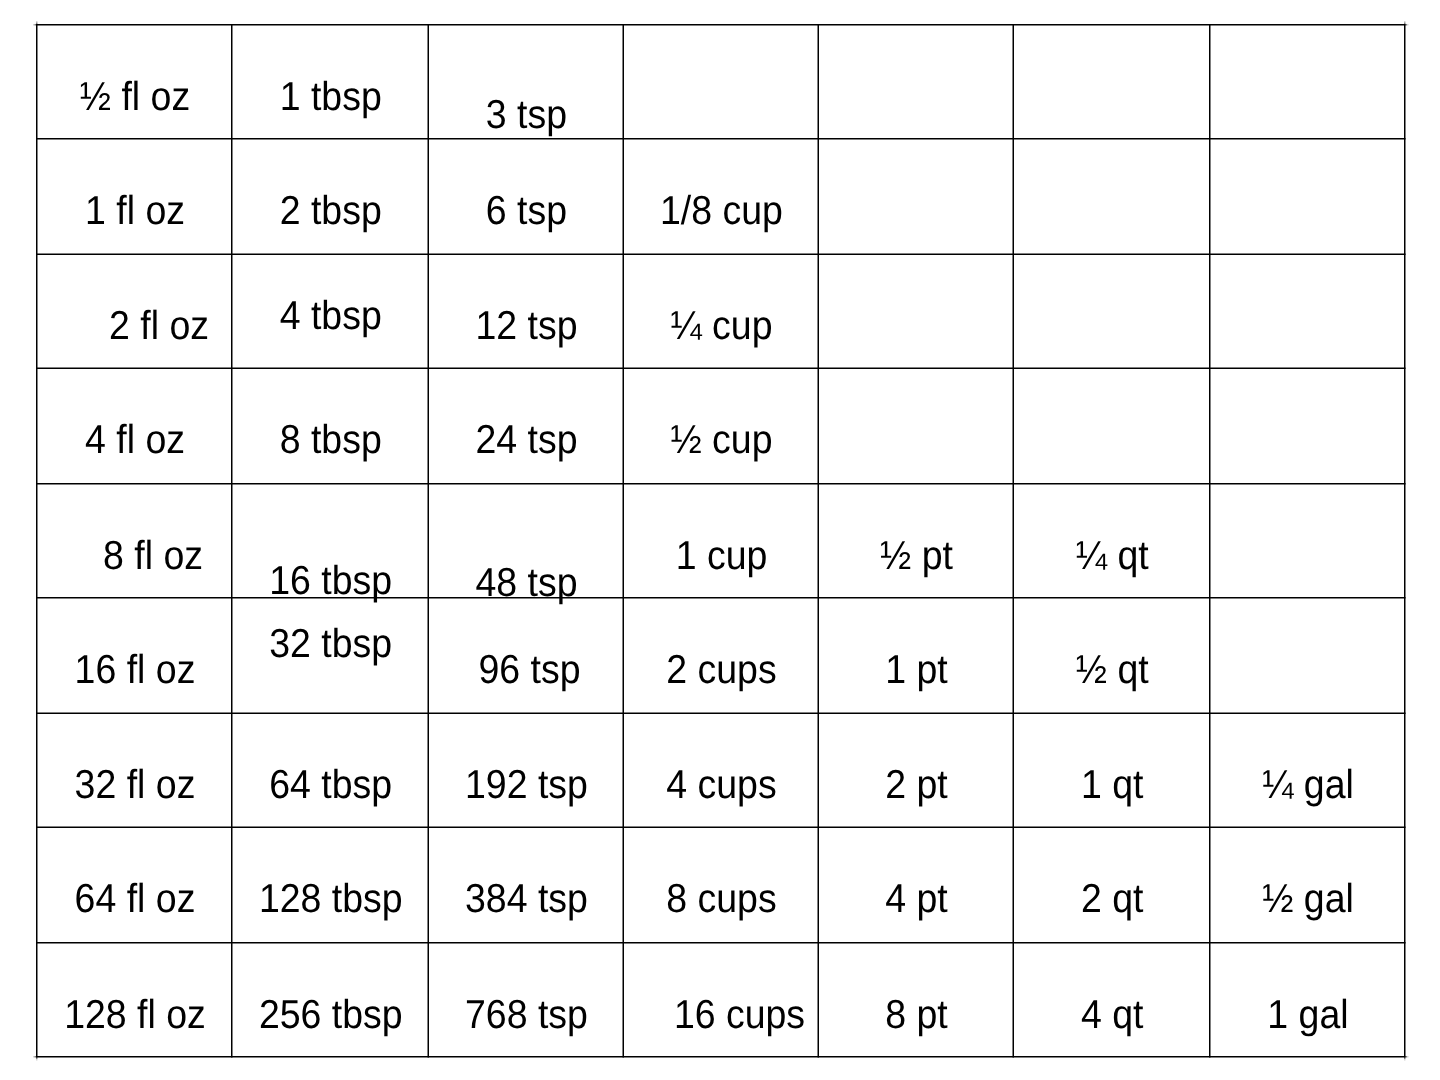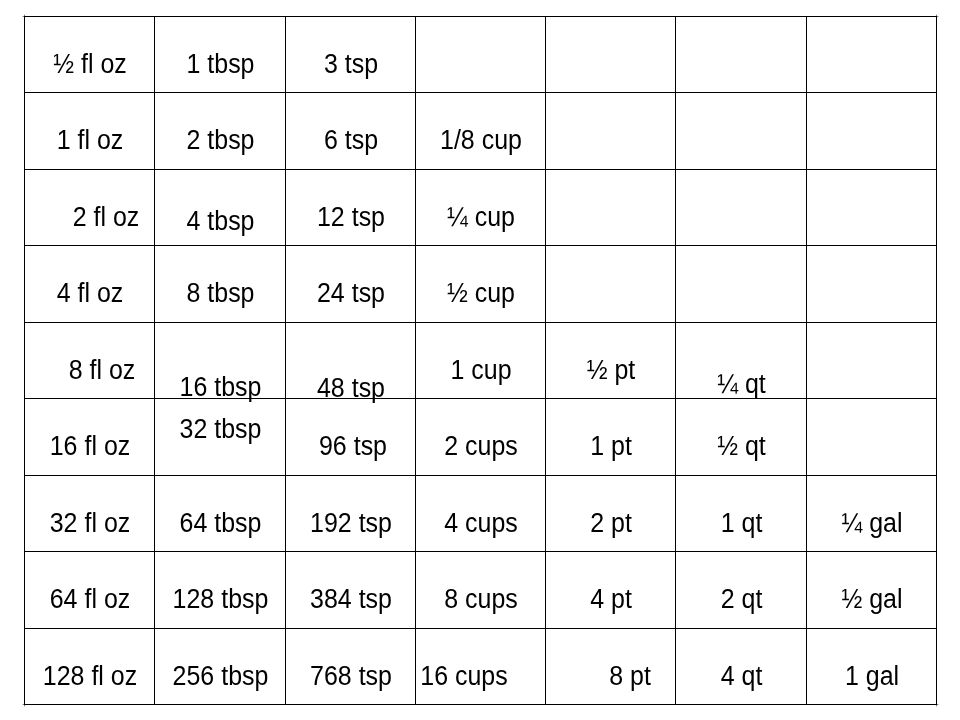--- a/index.html
+++ b/index.html
@@ -105,21 +105,21 @@
     </div>
 
     <div id="table-body">
       <div class="table-row">
         <div class="cell" style="left:24px;top:16px;width:130px;height:76px">
             <span class="cell-label" style="top:34.64px">½ fl oz</span>
           </div>
         <div class="cell" style="left:154px;top:16px;width:131px;height:76px">
             <span class="cell-label" style="top:34.64px">1 tbsp</span>
           </div>
-        <div class="cell" style="left:285px;top:16px;width:130px;height:76px">
+        <div class="cell" style="left:285px;top:28px;width:130px;height:76px">
             <span class="cell-label" style="top:34.64px">3 tsp</span>
           </div>
         <div class="cell" style="left:415px;top:16px;width:130px;height:76px">
             <span class="cell-label" style="top:34.64px"></span>
           </div>
         <div class="cell" style="left:545px;top:16px;width:130px;height:76px">
             <span class="cell-label" style="top:34.64px"></span>
           </div>
         <div class="cell" style="left:675px;top:16px;width:131px;height:76px">
             <span class="cell-label" style="top:34.64px"></span>
@@ -148,21 +148,21 @@
             <span class="cell-label" style="top:35.14px"></span>
           </div>
         <div class="cell" style="left:806px;top:92px;width:130px;height:77px">
             <span class="cell-label" style="top:35.14px"></span>
           </div>
       </div>
       <div class="table-row">
         <div class="cell" style="left:40px;top:169px;width:130px;height:76px">
             <span class="cell-label" style="top:34.64px">2 fl oz</span>
           </div>
-        <div class="cell" style="left:154px;top:173px;width:131px;height:76px">
+        <div class="cell" style="left:154px;top:162px;width:131px;height:76px">
             <span class="cell-label" style="top:34.64px">4 tbsp</span>
           </div>
         <div class="cell" style="left:285px;top:169px;width:130px;height:76px">
             <span class="cell-label" style="top:34.64px">12 tsp</span>
           </div>
         <div class="cell" style="left:415px;top:169px;width:130px;height:76px">
             <span class="cell-label" style="top:34.64px">¼ cup</span>
           </div>
         <div class="cell" style="left:545px;top:169px;width:130px;height:76px">
             <span class="cell-label" style="top:34.64px"></span>
@@ -206,21 +206,21 @@
           </div>
         <div class="cell" style="left:285px;top:340px;width:130px;height:76px">
             <span class="cell-label" style="top:34.64px">48 tsp</span>
           </div>
         <div class="cell" style="left:415px;top:322px;width:130px;height:76px">
             <span class="cell-label" style="top:34.64px">1 cup</span>
           </div>
         <div class="cell" style="left:545px;top:322px;width:130px;height:76px">
             <span class="cell-label" style="top:34.64px">½ pt</span>
           </div>
-        <div class="cell" style="left:675px;top:336px;width:131px;height:76px">
+        <div class="cell" style="left:675px;top:322px;width:131px;height:76px">
             <span class="cell-label" style="top:34.64px">¼ qt</span>
           </div>
         <div class="cell" style="left:806px;top:322px;width:130px;height:76px">
             <span class="cell-label" style="top:34.64px"></span>
           </div>
       </div>
       <div class="table-row">
         <div class="cell" style="left:24px;top:398px;width:130px;height:77px">
             <span class="cell-label" style="top:35.14px">16 fl oz</span>
           </div>
@@ -292,24 +292,24 @@
       <div class="table-row">
         <div class="cell" style="left:24px;top:628px;width:130px;height:76px">
             <span class="cell-label" style="top:34.64px">128 fl oz</span>
           </div>
         <div class="cell" style="left:154px;top:628px;width:131px;height:76px">
             <span class="cell-label" style="top:34.64px">256 tbsp</span>
           </div>
         <div class="cell" style="left:285px;top:628px;width:130px;height:76px">
             <span class="cell-label" style="top:34.64px">768 tsp</span>
           </div>
-        <div class="cell" style="left:398px;top:628px;width:130px;height:76px">
+        <div class="cell" style="left:427px;top:628px;width:130px;height:76px">
             <span class="cell-label" style="top:34.64px">16 cups</span>
           </div>
-        <div class="cell" style="left:564px;top:628px;width:130px;height:76px">
+        <div class="cell" style="left:545px;top:628px;width:130px;height:76px">
             <span class="cell-label" style="top:34.64px">8 pt</span>
           </div>
         <div class="cell" style="left:675px;top:628px;width:131px;height:76px">
             <span class="cell-label" style="top:34.64px">4 qt</span>
           </div>
         <div class="cell" style="left:806px;top:628px;width:130px;height:76px">
             <span class="cell-label" style="top:34.64px">1 gal</span>
           </div>
       </div>
     </div>

